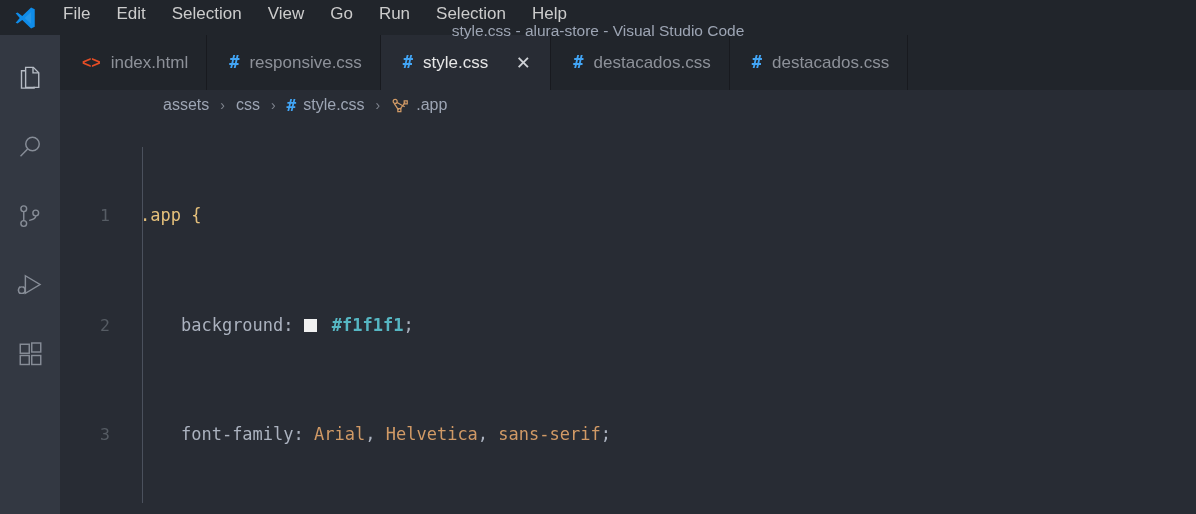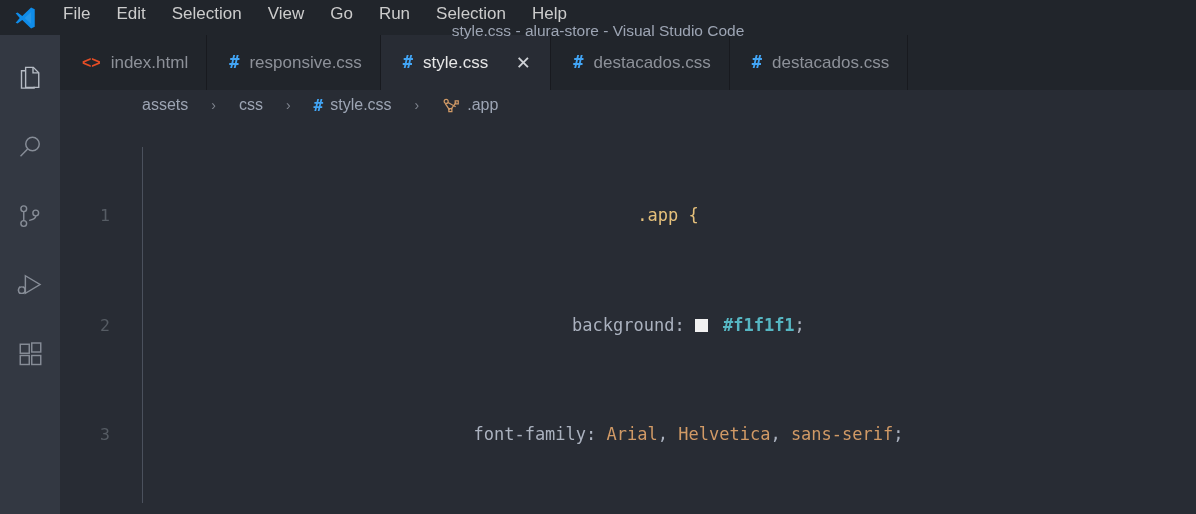--- a/index.html
+++ b/index.html
@@ -165,22 +165,22 @@
     border-bottom: 0;
   }
 
   
   .breadcrumb {
     height: 30px;
     min-height: 30px;
     background: #282c34;
     display: flex;
     align-items: center;
-    padding-left: 82px;
-    gap: 16px;
+    padding-left: 103px;
+    gap: 4px;
     color: #9da5b4;
     font-size: 16px;
     white-space: nowrap;
   }
   .crumb {
     color: #9da5b4;
     display: inline-flex;
     align-items: center;
     gap: 7px;
     cursor: pointer;
@@ -230,21 +230,20 @@
     font-size: 16.5px;
     font-family: "DejaVu Sans Mono", monospace;
     box-sizing: border-box;
     user-select: none;
   }
   .ltext {
     padding-left: 16px;
     position: relative;
     flex: 1 1 auto;
     min-width: 0;
-    text-align: center;
   }
   .indent-guide {
     position: absolute;
     left: 82px;
     width: 1px;
     background: #4b515d;
   }
 
   
   .t-sel    { color: #e5c07b; }

